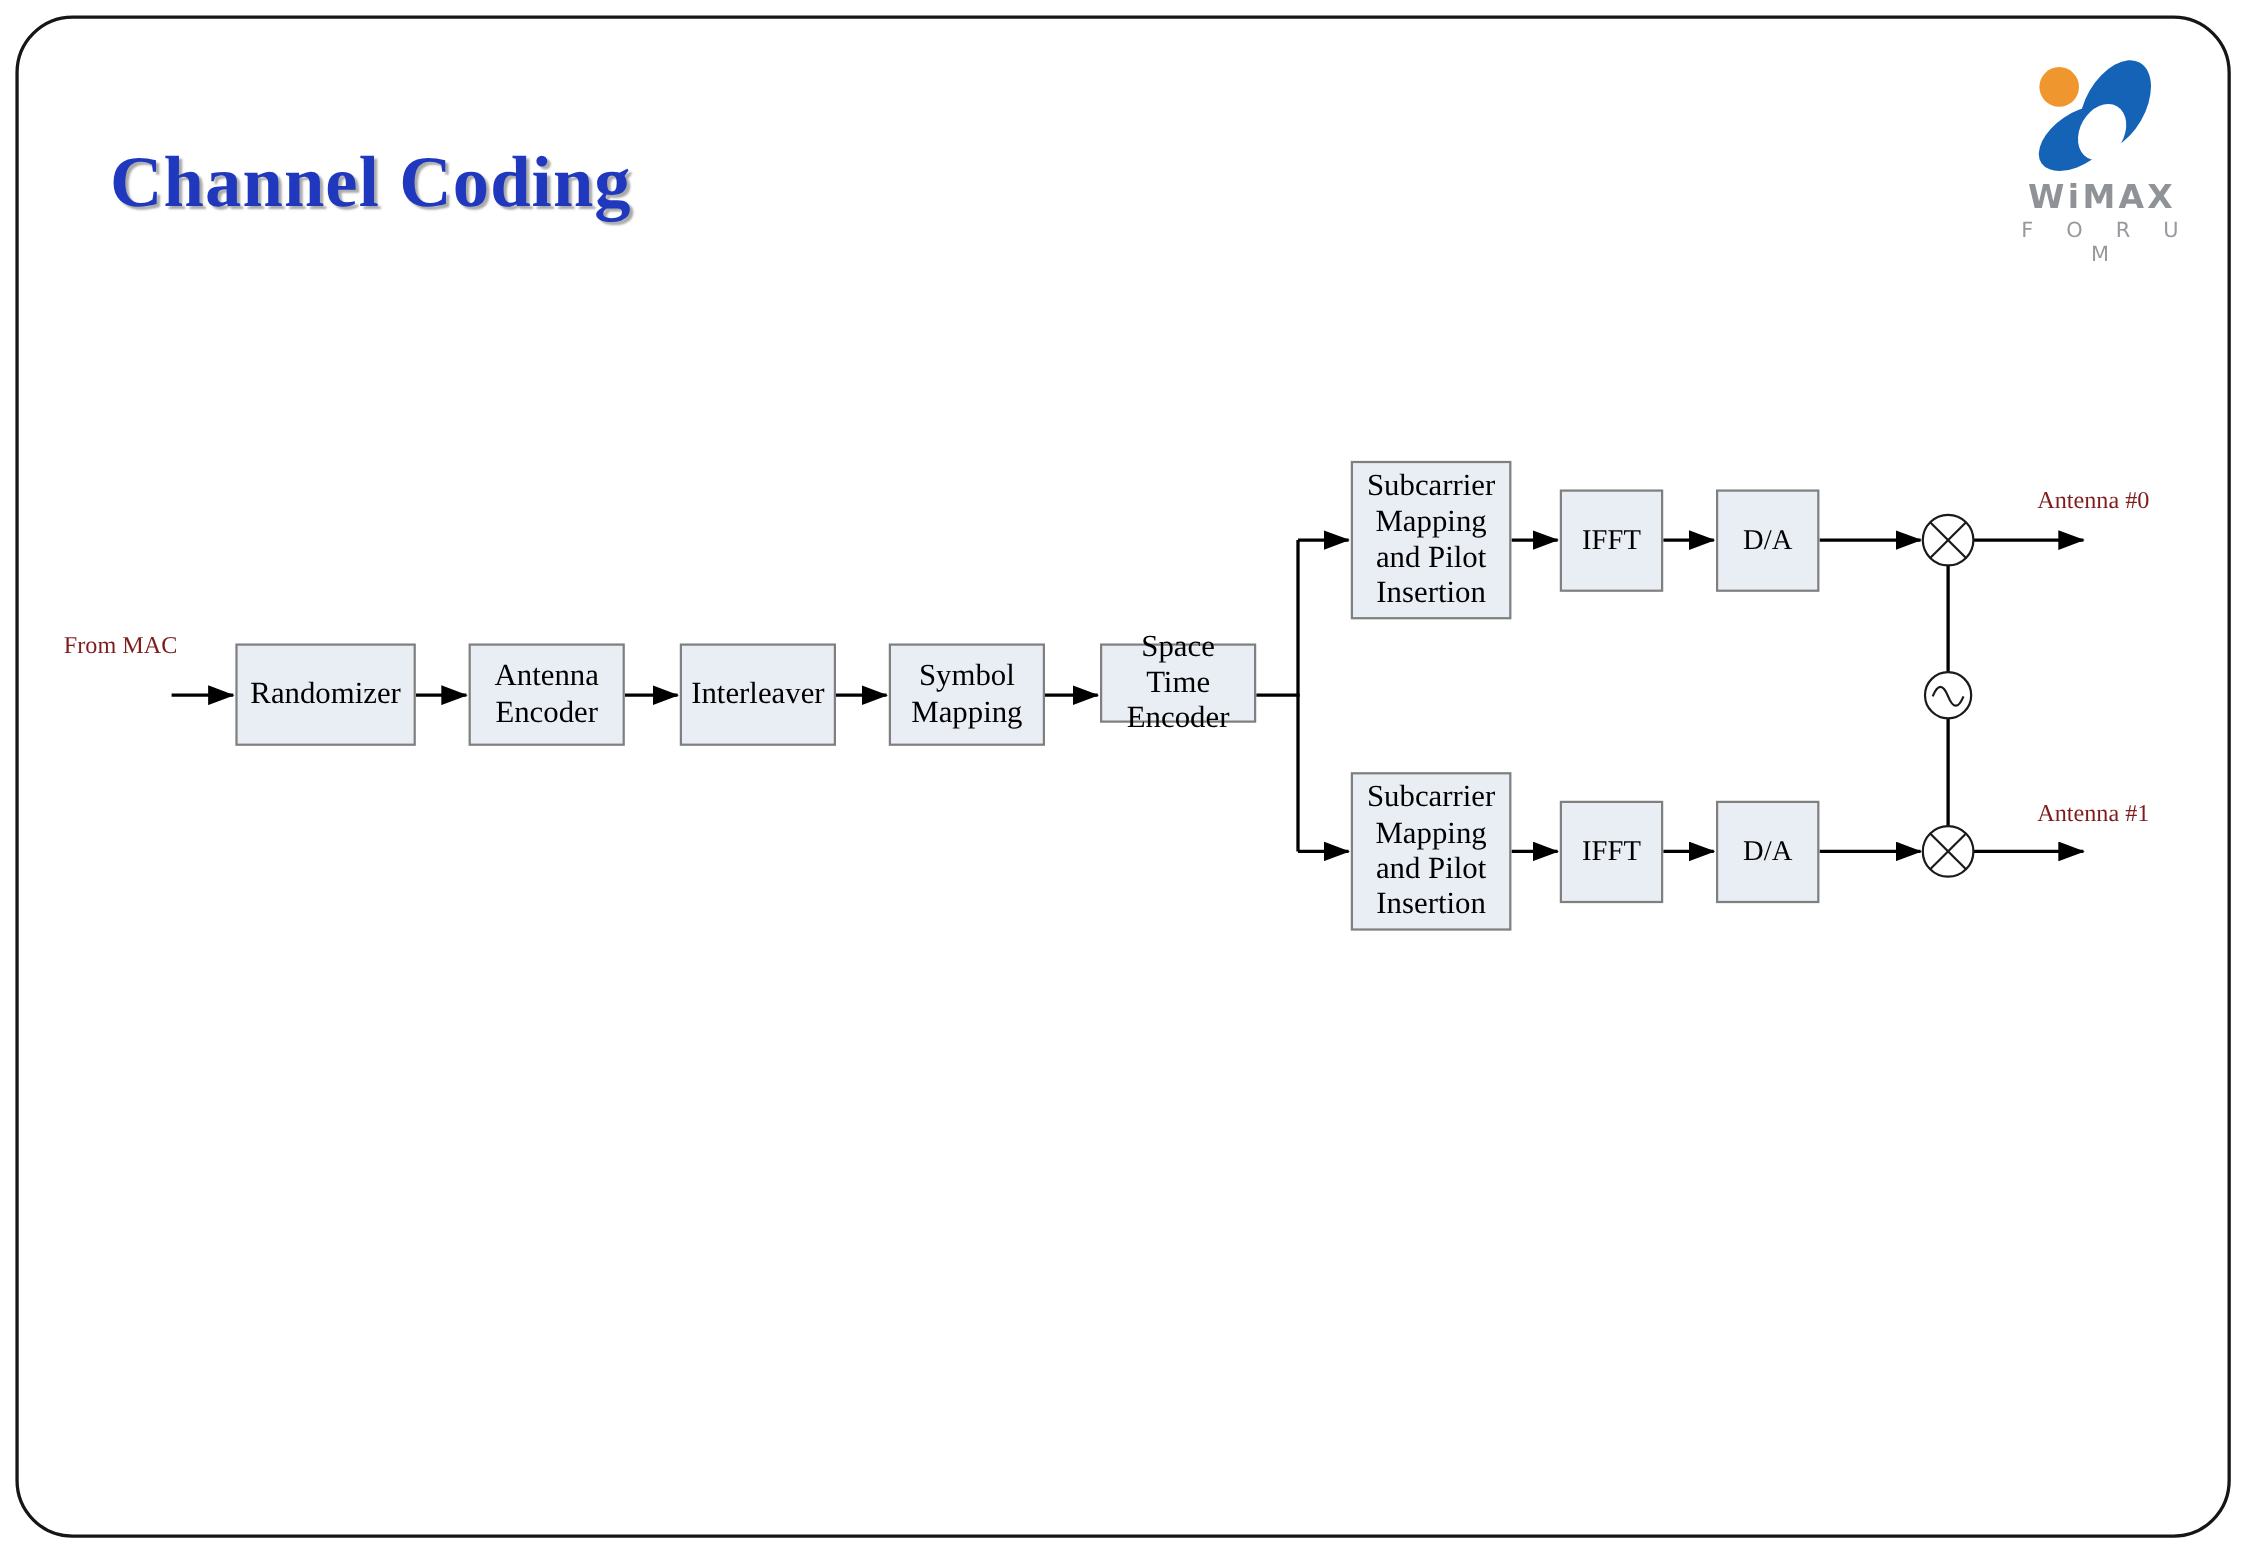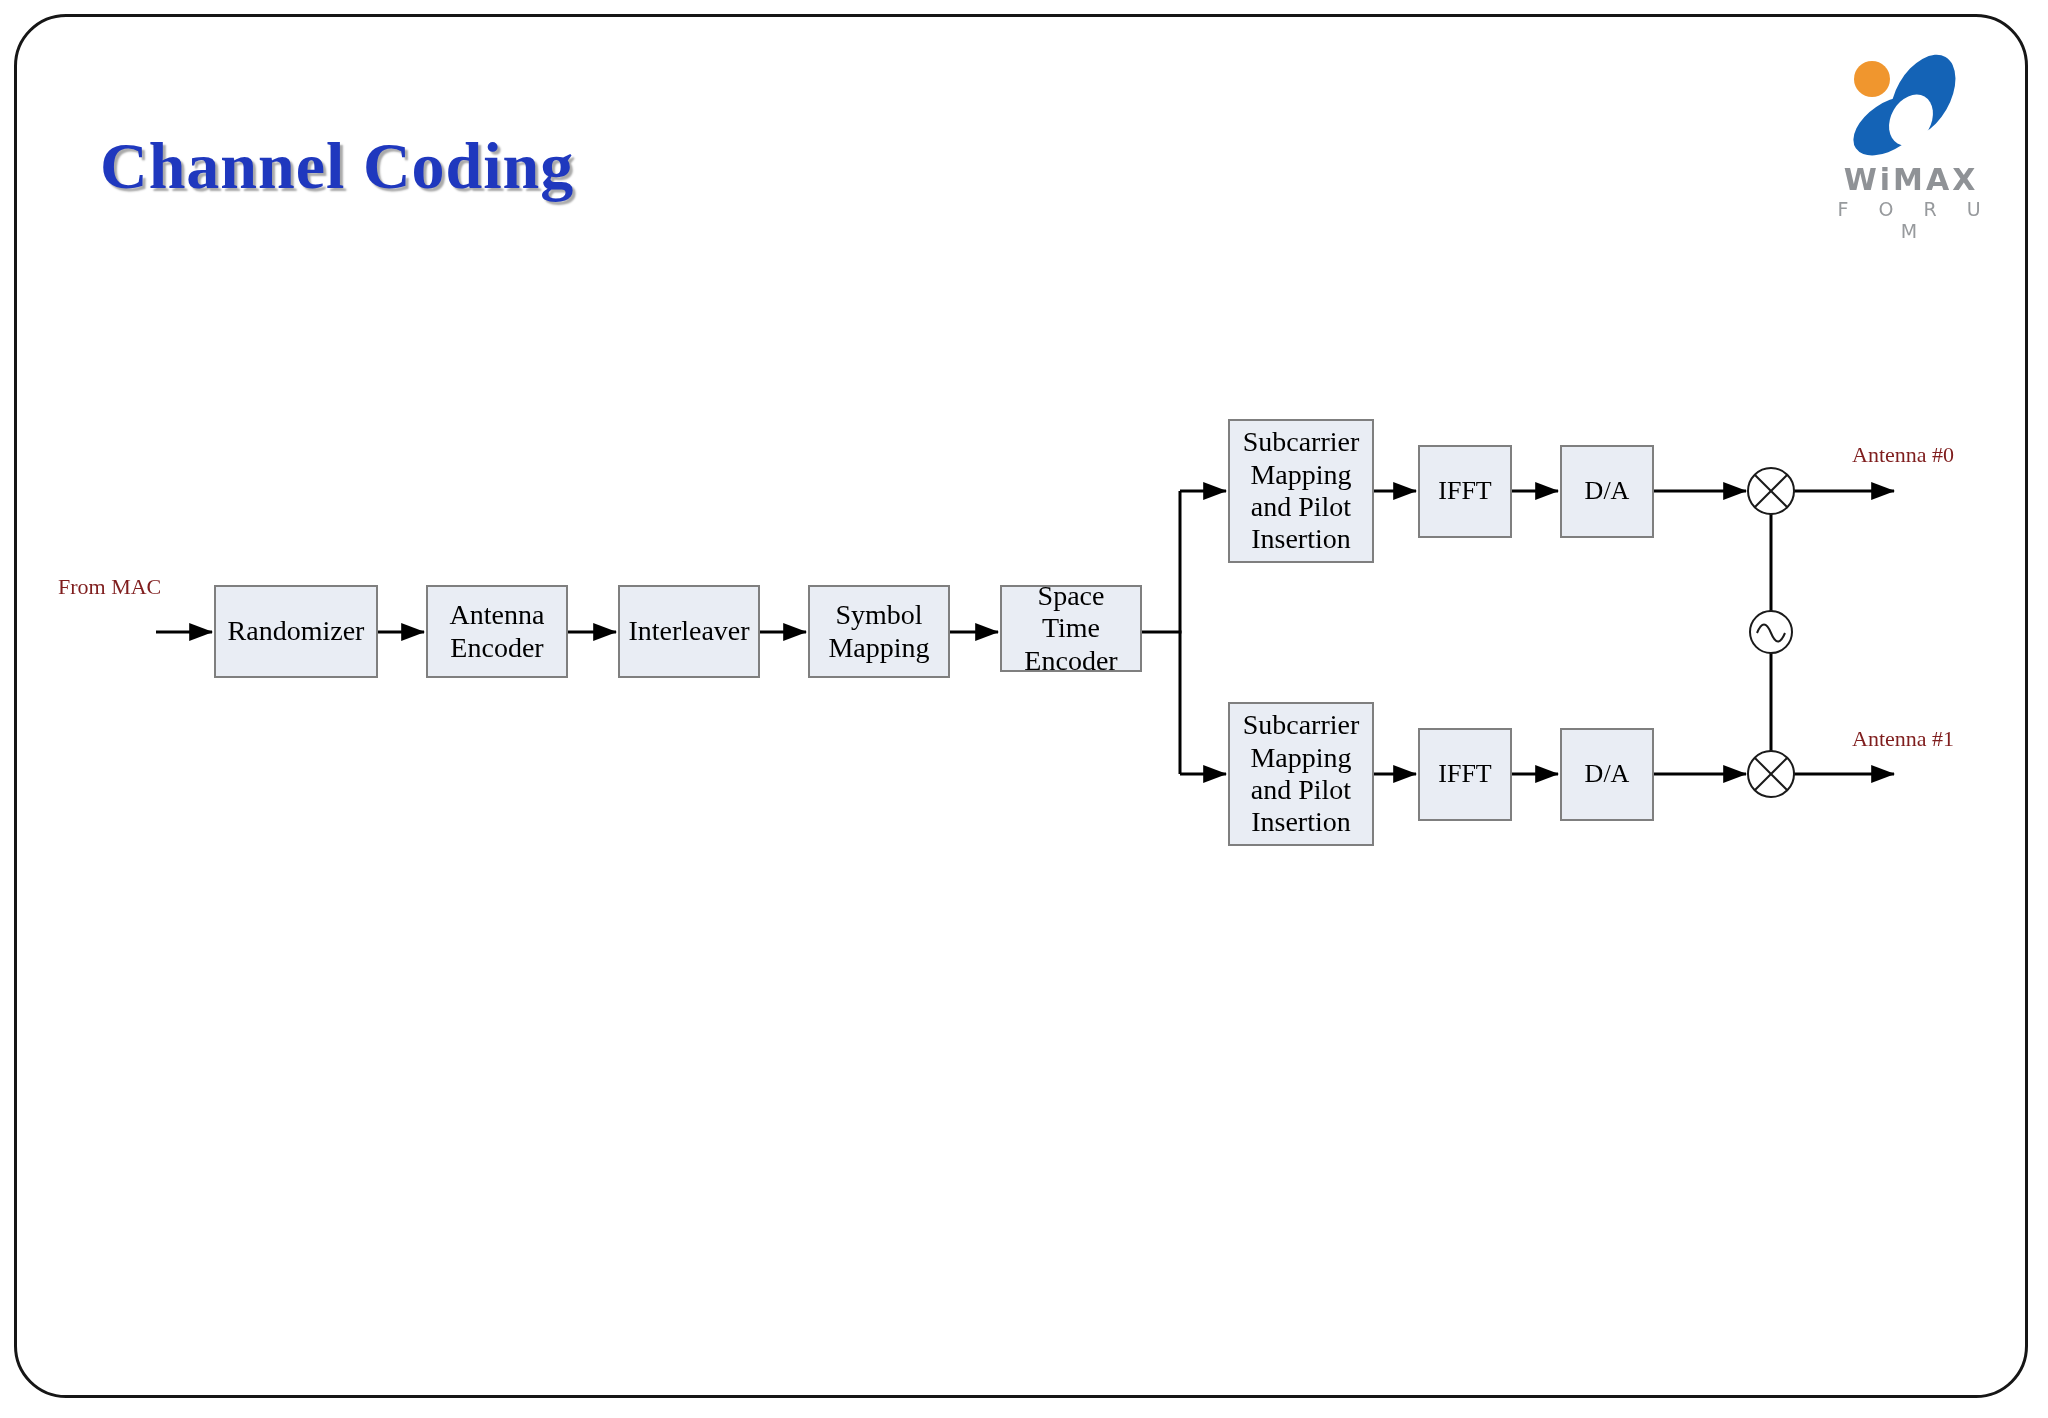--- a/index.html
+++ b/index.html
@@ -32,21 +32,21 @@
     line-height:1.16;color:#000;white-space:pre-line;}
 
   .flow-label{position:absolute;font-family:Liberation Serif, serif;font-size:22px;
     color:#7f1d1d;white-space:nowrap;}
 
   
   #b-rand   {left:214px; top:585px; width:164px; height:93px;}
   #b-chenc  {left:426px; top:585px; width:142px; height:93px;}
   #b-intl   {left:618px; top:585px; width:142px; height:93px;}
   #b-symb   {left:808px; top:585px; width:142px; height:93px;}
-  #b-ste    {left:1000px;top:585px; width:142px; height:87px;}
+  #b-ste    {left:1000px;top:585px; width:142px; height:72px;}
   #b-sub0   {left:1228px;top:419px; width:146px; height:144px;}
   #b-ifft0  {left:1418px;top:445px; width:94px;  height:93px; font-size:26px;}
   #b-da0    {left:1560px;top:445px; width:94px;  height:93px; font-size:26px;}
   #b-sub1   {left:1228px;top:702px; width:146px; height:144px;}
   #b-ifft1  {left:1418px;top:728px; width:94px;  height:93px; font-size:26px;}
   #b-da1    {left:1560px;top:728px; width:94px;  height:93px; font-size:26px;}
 
   #lbl-frommac {left:58px;  top:574px;}
   #lbl-ant0    {left:1852px;top:442px;}
   #lbl-ant1    {left:1852px;top:726px;}

